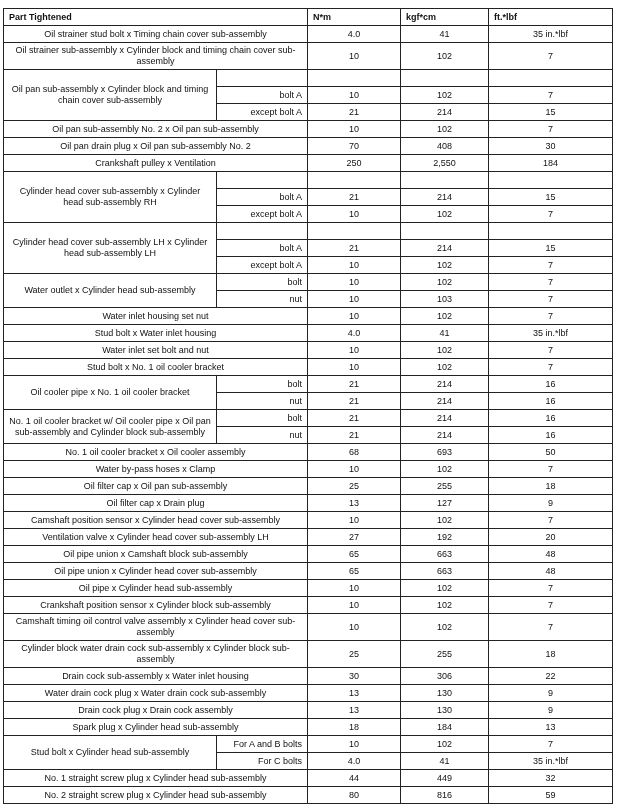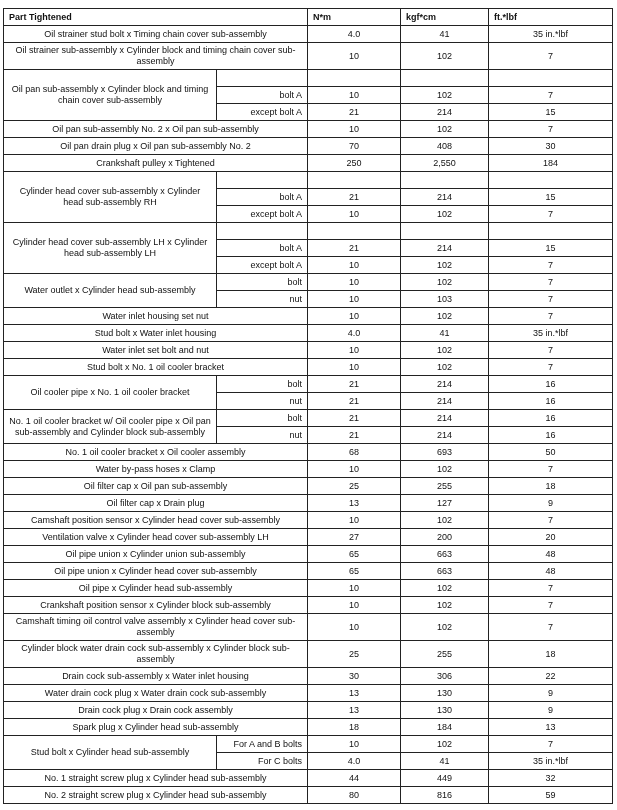--- a/index.html
+++ b/index.html
@@ -85,21 +85,21 @@
         <td class="num">102</td>
         <td class="num">7</td>
       </tr>
       <tr class="h1">
         <td class="part" colspan="2">Oil pan drain plug x Oil pan sub-assembly No. 2</td>
         <td class="num">70</td>
         <td class="num">408</td>
         <td class="num">30</td>
       </tr>
       <tr class="h1">
-        <td class="part" colspan="2">Crankshaft pulley x Tightened</td>
+        <td class="part" colspan="2">Crankshaft pulley x Ventilation</td>
         <td class="num">250</td>
         <td class="num">2,550</td>
         <td class="num">184</td>
       </tr>
       <tr class="hs">
         <td class="part grp" rowspan="3">Cylinder head cover sub-assembly x Cylinder head sub-assembly RH</td>
         <td class="sub"></td>
         <td class="num"></td>
         <td class="num"></td>
         <td class="num"></td>
@@ -224,25 +224,25 @@
       </tr>
       <tr class="h1">
         <td class="part" colspan="2">Camshaft position sensor x Cylinder head cover sub-assembly</td>
         <td class="num">10</td>
         <td class="num">102</td>
         <td class="num">7</td>
       </tr>
       <tr class="h1">
         <td class="part" colspan="2">Ventilation valve x Cylinder head cover sub-assembly LH</td>
         <td class="num">27</td>
-        <td class="num">200</td>
+        <td class="num">192</td>
         <td class="num">20</td>
       </tr>
       <tr class="h1">
-        <td class="part" colspan="2">Oil pipe union x Cylinder union sub-assembly</td>
+        <td class="part" colspan="2">Oil pipe union x Camshaft block sub-assembly</td>
         <td class="num">65</td>
         <td class="num">663</td>
         <td class="num">48</td>
       </tr>
       <tr class="h1">
         <td class="part" colspan="2">Oil pipe union x Cylinder head cover sub-assembly</td>
         <td class="num">65</td>
         <td class="num">663</td>
         <td class="num">48</td>
       </tr>

